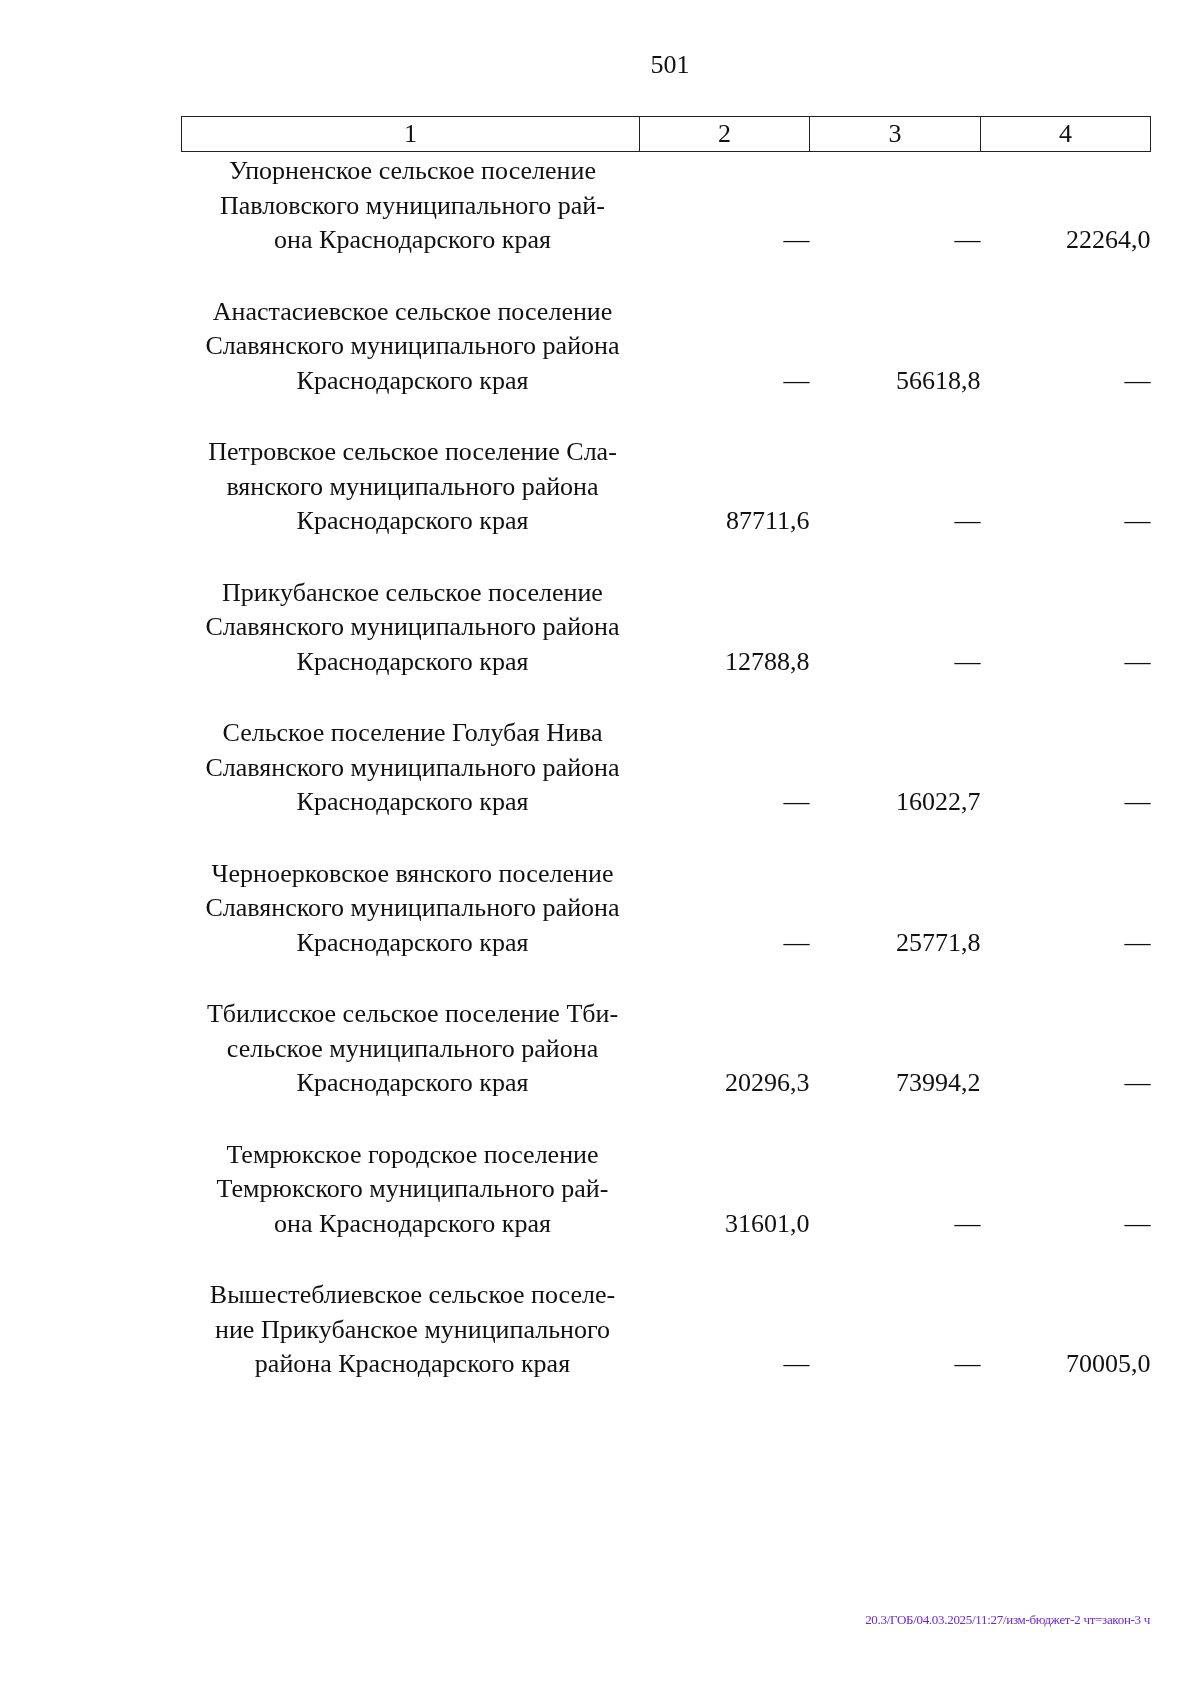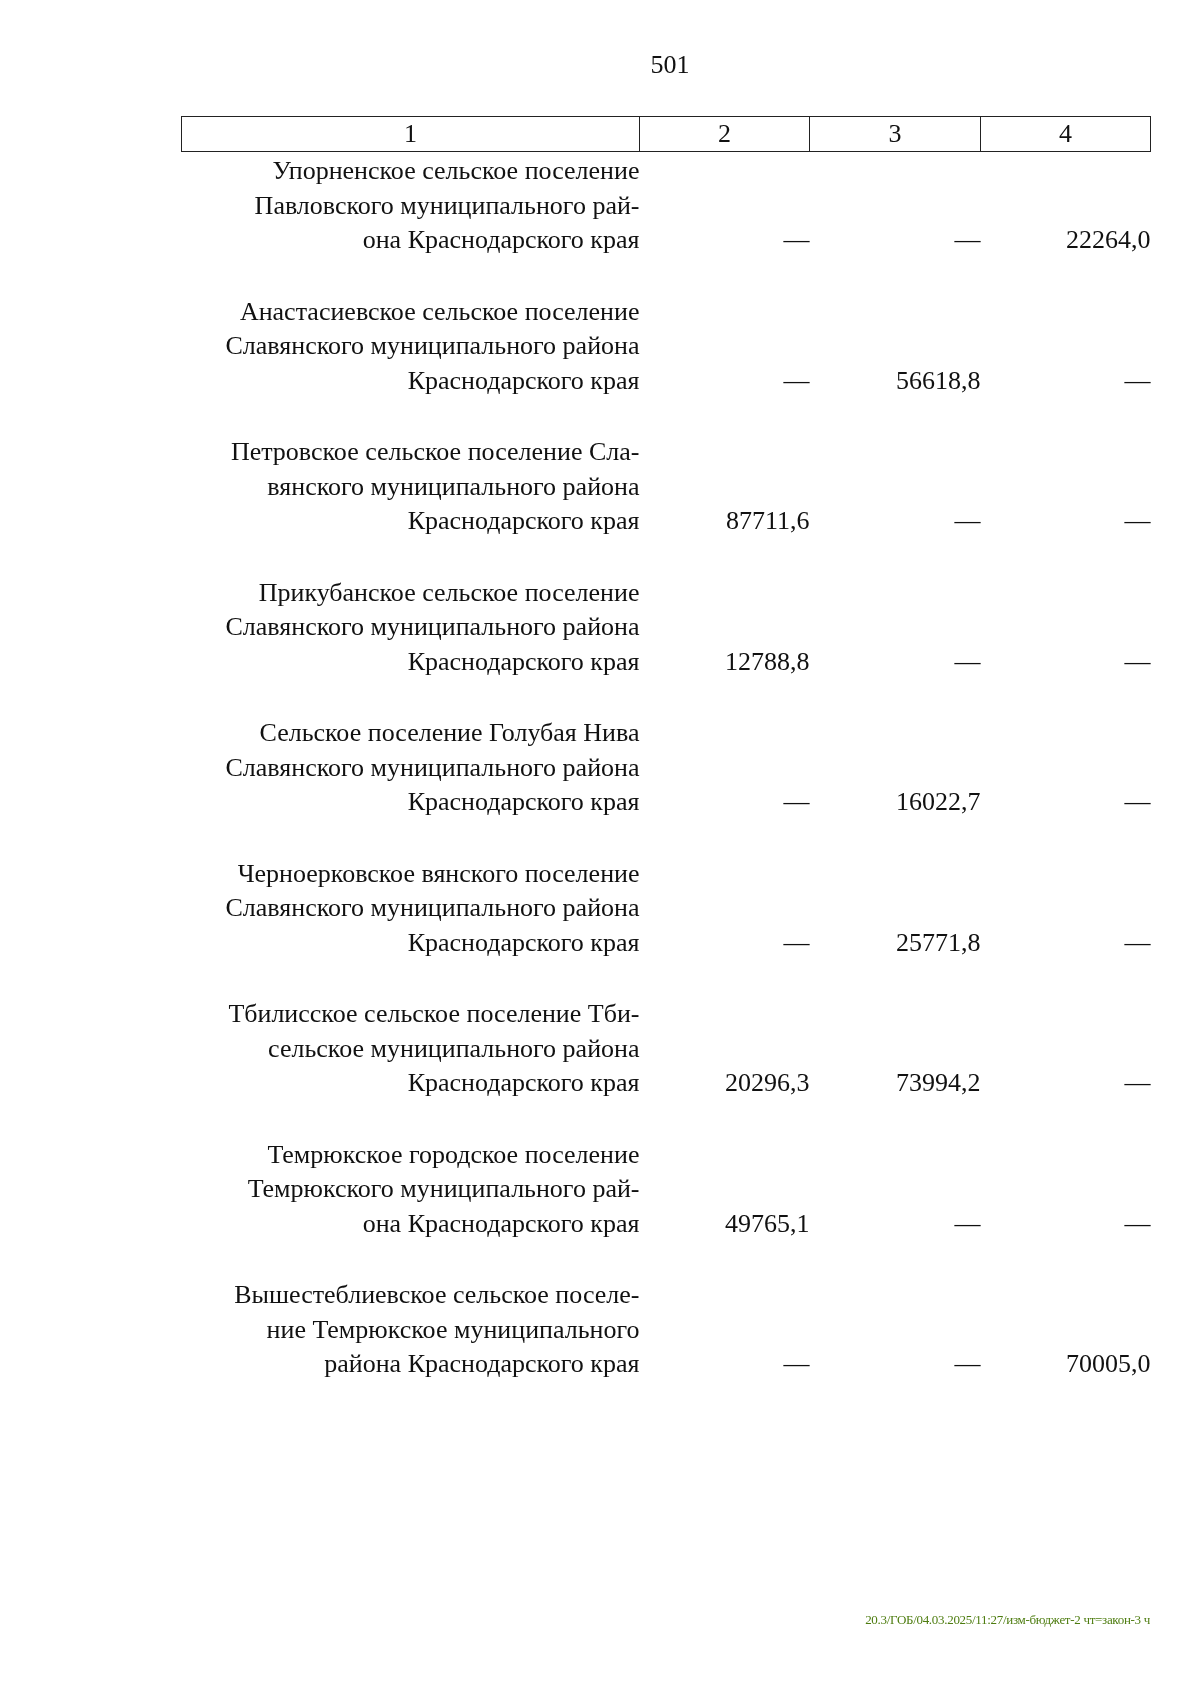--- a/index.html
+++ b/index.html
@@ -51,39 +51,39 @@
       vertical-align: bottom;
       padding: 0;
     }
     .doc-table tbody tr.entry td {
       padding-bottom: 0;
     }
     .doc-table tbody tr.spacer td {
       height: 35px;
     }
     .doc-table tbody td.name {
-      text-align: right;
+      text-align: center;
       padding-left: 4px;
       padding-top: 2px;
     }
     .doc-table tbody td.num {
       text-align: right;
       padding-right: 0;
       white-space: nowrap;
     }
     .name-line {
       display: block;
     }
     .footer-code {
       position: absolute;
       top: 1612px;
       right: 50px;
       font-size: 13px;
       line-height: 16px;
-      color: #4d7c0f;
+      color: #6d28d9;
       letter-spacing: -0.3px;
     }
   </style>
 </head>
 <body>
 
 <div class="page-number">501</div>
 
 <table class="doc-table">
   <colgroup>
@@ -199,32 +199,32 @@
     <tr class="spacer">
         <td colspan="4"></td>
       </tr>
 
     <tr class="entry">
       <td class="name">
         <span class="name-line">Темрюкское городское поселение</span>
         <span class="name-line">Темрюкского муниципального рай-</span>
         <span class="name-line">она Краснодарского края</span>
       </td>
-      <td class="num">49765,1</td>
+      <td class="num">31601,0</td>
       <td class="num">—</td>
       <td class="num">—</td>
     </tr>
     <tr class="spacer">
         <td colspan="4"></td>
       </tr>
 
     <tr class="entry">
       <td class="name">
         <span class="name-line">Вышестеблиевское сельское поселе-</span>
-        <span class="name-line">ние Темрюкское муниципального</span>
+        <span class="name-line">ние Прикубанское муниципального</span>
         <span class="name-line">района Краснодарского края</span>
       </td>
       <td class="num">—</td>
       <td class="num">—</td>
       <td class="num">70005,0</td>
     </tr>
     <tr class="spacer">
         <td colspan="4"></td>
       </tr>
 

